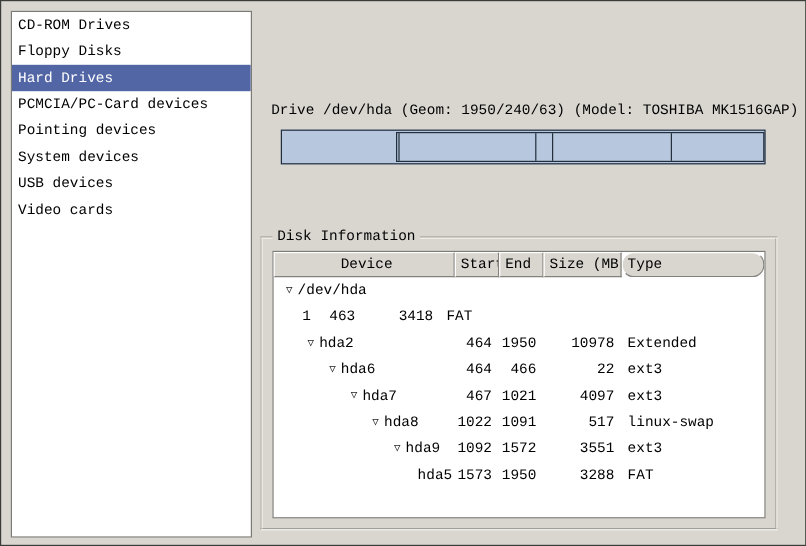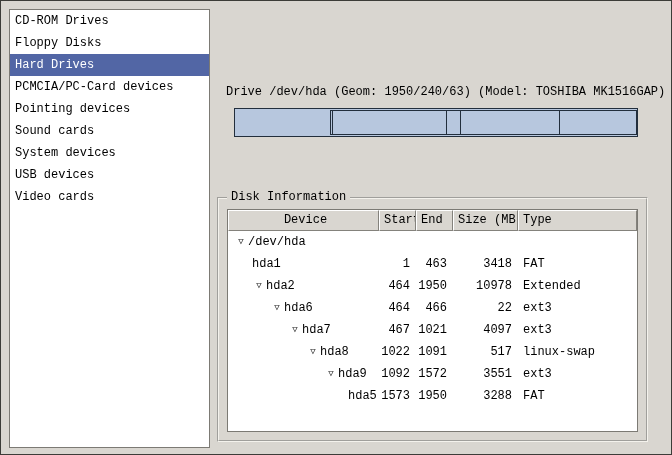--- a/index.html
+++ b/index.html
@@ -99,21 +99,21 @@
     border-bottom: 1px solid #84827c;
     padding: 2px 0 0 4px;
     white-space: nowrap;
     overflow: hidden;
     cursor: default;
   }
   .w-dev  { width: 151px; text-align: center; }
   .w-start{ width: 37px; }
   .w-end  { width: 37px; }
   .w-size { width: 65px; }
-  .w-type { flex: 1; }
+  .w-type { flex: 1; border-radius: 10px; }
 
   .trow { display: flex; height: 22px; line-height: 22px; cursor: default; }
   .c { box-sizing: border-box; white-space: nowrap; overflow: hidden; }
   .c-dev { display: flex; align-items: center; }
   .c-num { text-align: right; padding-right: 6px; }
   .c-type { padding-left: 5px; }
   .expander {
     flex: 0 0 14px;
     width: 14px;
     font-size: 9px;
@@ -126,21 +126,20 @@
 <body>
 
 <div class="window" style="--sel: #5266a5; --bar-fill: #b7c7de; --bar-border: #222e3c; --win-bg: #d9d6d0;">
 
   <div class="device-list">
       <div class="list-item">CD-ROM Drives</div>
       <div class="list-item">Floppy Disks</div>
       <div class="list-item selected">Hard Drives</div>
       <div class="list-item">PCMCIA/PC-Card devices</div>
       <div class="list-item">Pointing devices</div>
-      <div class="list-item">Sound cards</div>
       <div class="list-item">System devices</div>
       <div class="list-item">USB devices</div>
       <div class="list-item">Video cards</div>
     </div>
 
   <div class="drive-title">Drive /dev/hda (Geom: 1950/240/63) (Model: TOSHIBA MK1516GAP)</div>
 
   <div class="partition-bar">
       <div class="bar-seg" style="width: 23.7436%;"></div>
       <div class="bar-seg extended" style="width: 76.2564%;">
@@ -168,23 +167,20 @@
             <div class="c c-dev w-dev" style="padding-left: 6px;">
               <span class="expander">▽</span>
               <span class="devname">/dev/hda</span>
             </div>
             <div class="c c-num w-start"></div>
             <div class="c c-num w-end"></div>
             <div class="c c-num w-size"></div>
             <div class="c c-type w-type"></div>
           </div>
           <div class="trow">
-            <div class="c c-dev w-dev" style="padding-left: 24px;">
-              <span class="devname">hda1</span>
-            </div>
             <div class="c c-num w-start">1</div>
             <div class="c c-num w-end">463</div>
             <div class="c c-num w-size">3418</div>
             <div class="c c-type w-type">FAT</div>
           </div>
           <div class="trow">
             <div class="c c-dev w-dev" style="padding-left: 24px;">
               <span class="expander">▽</span>
               <span class="devname">hda2</span>
             </div>

